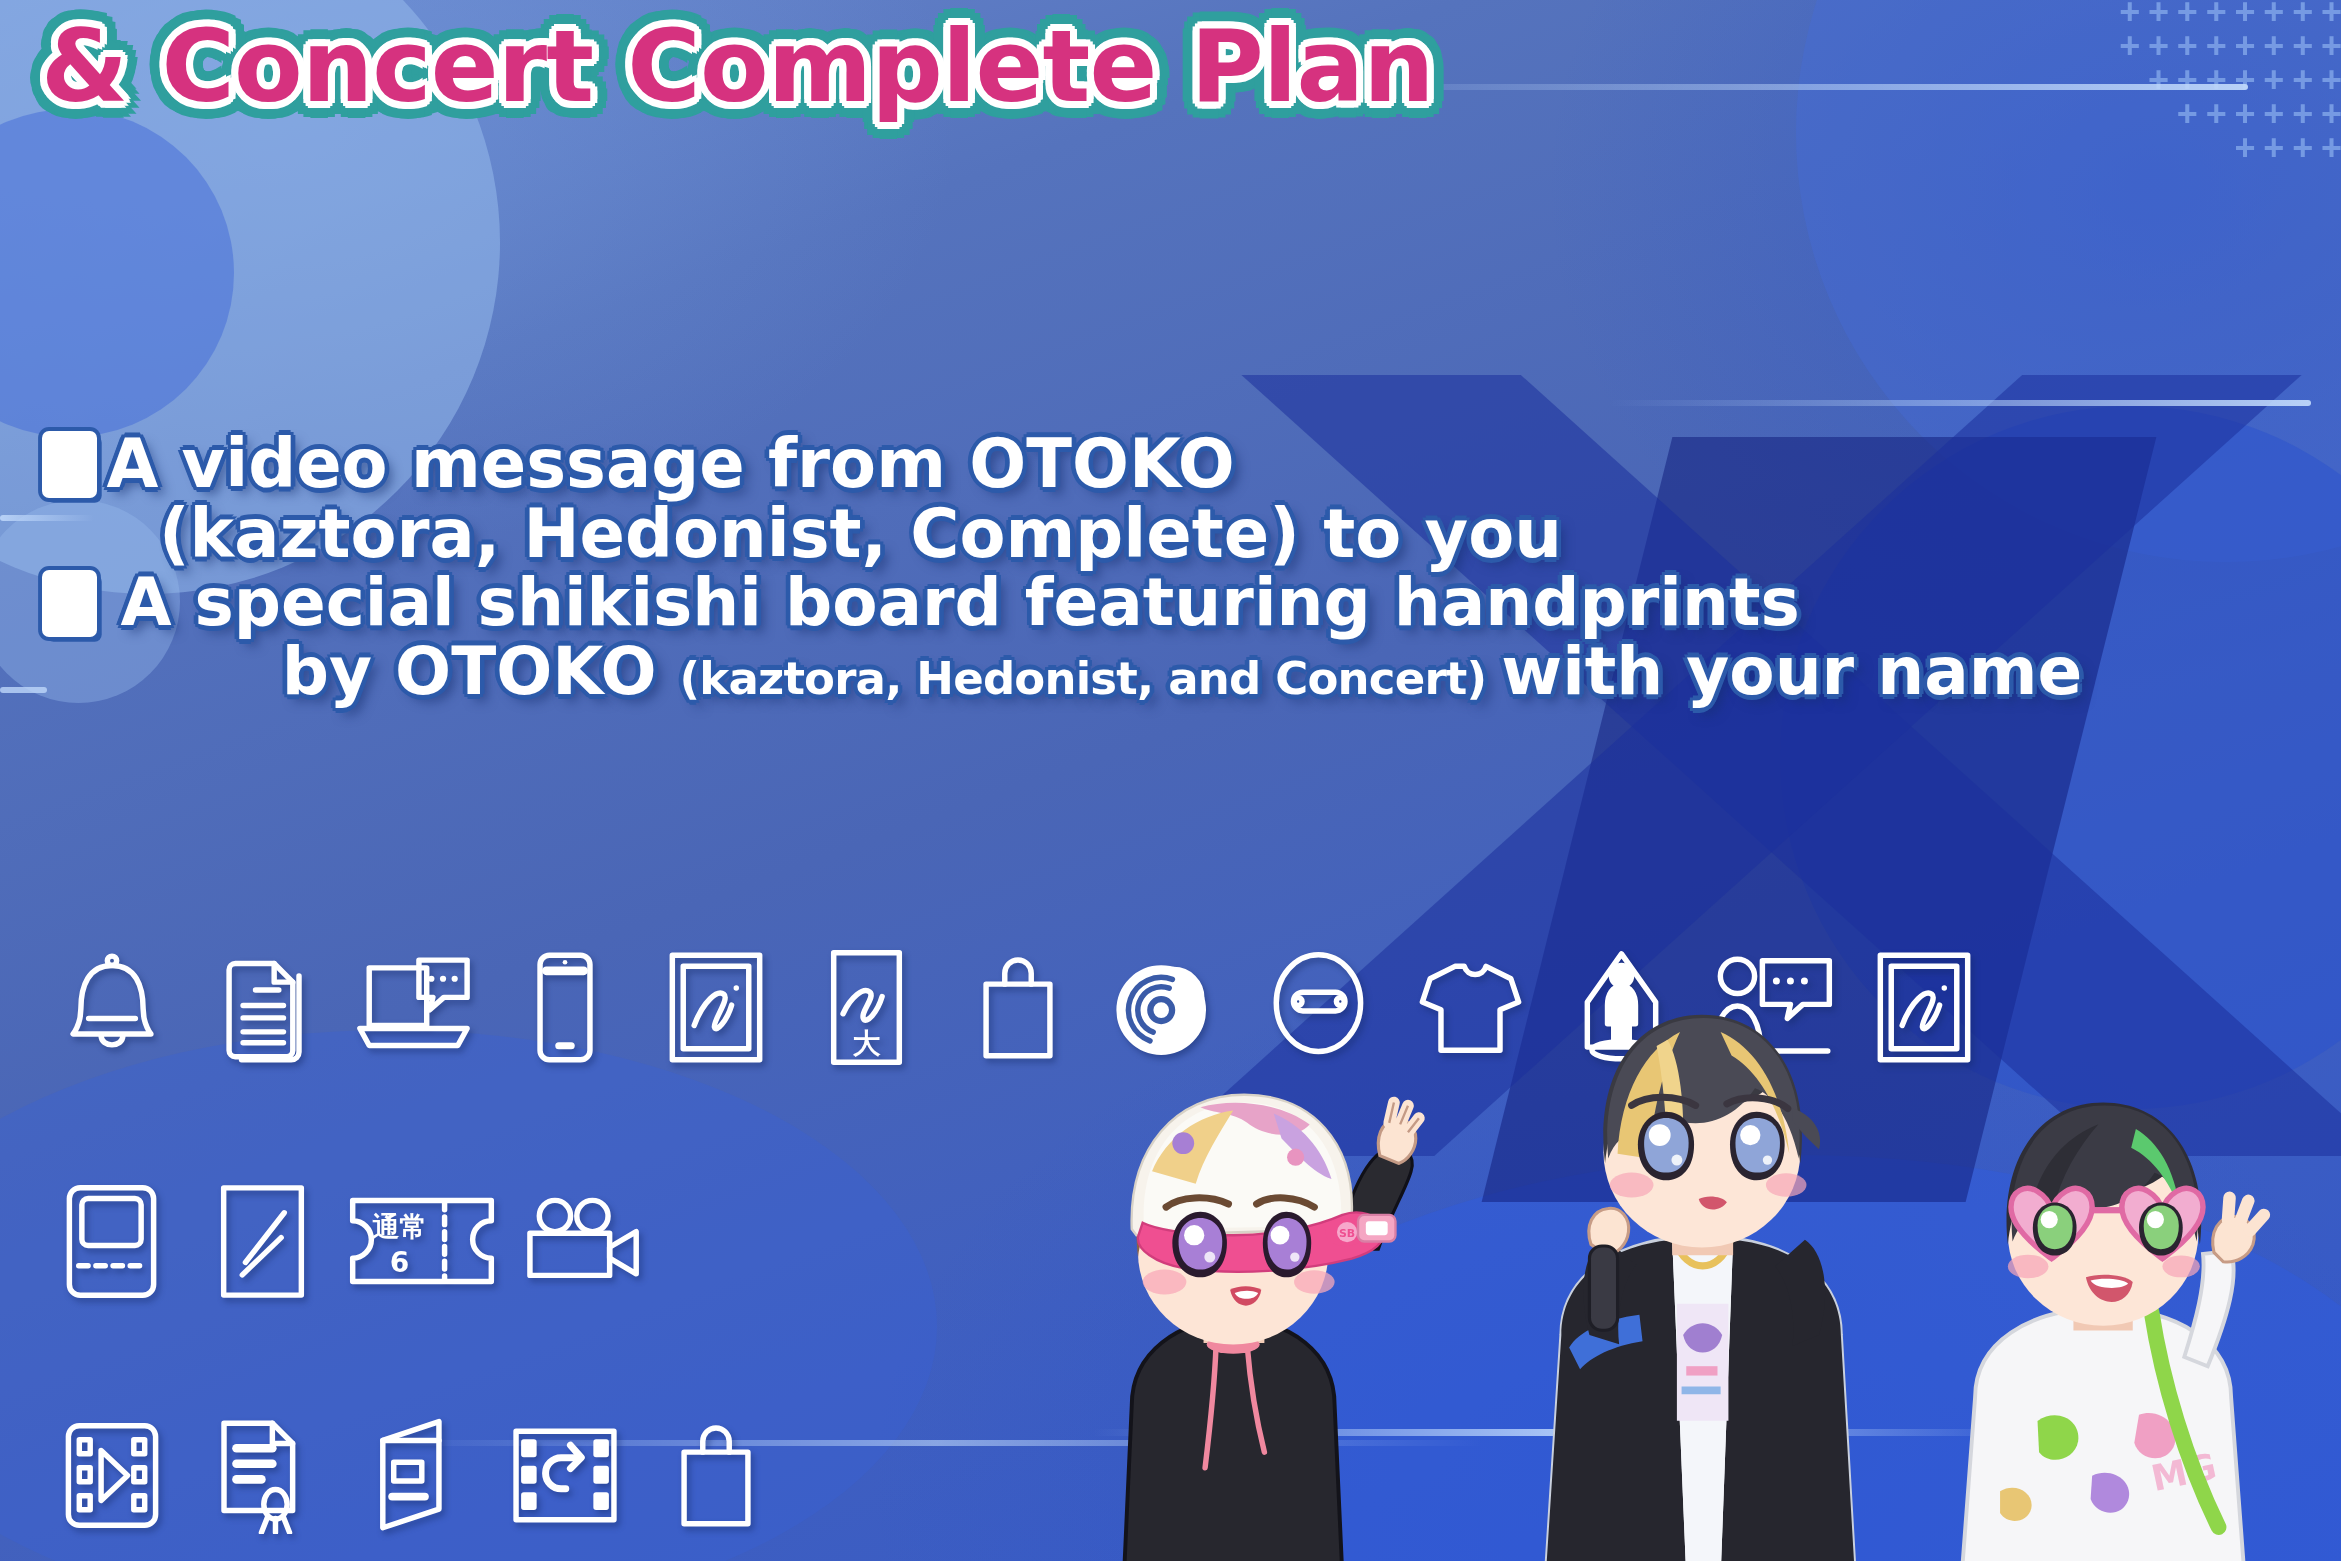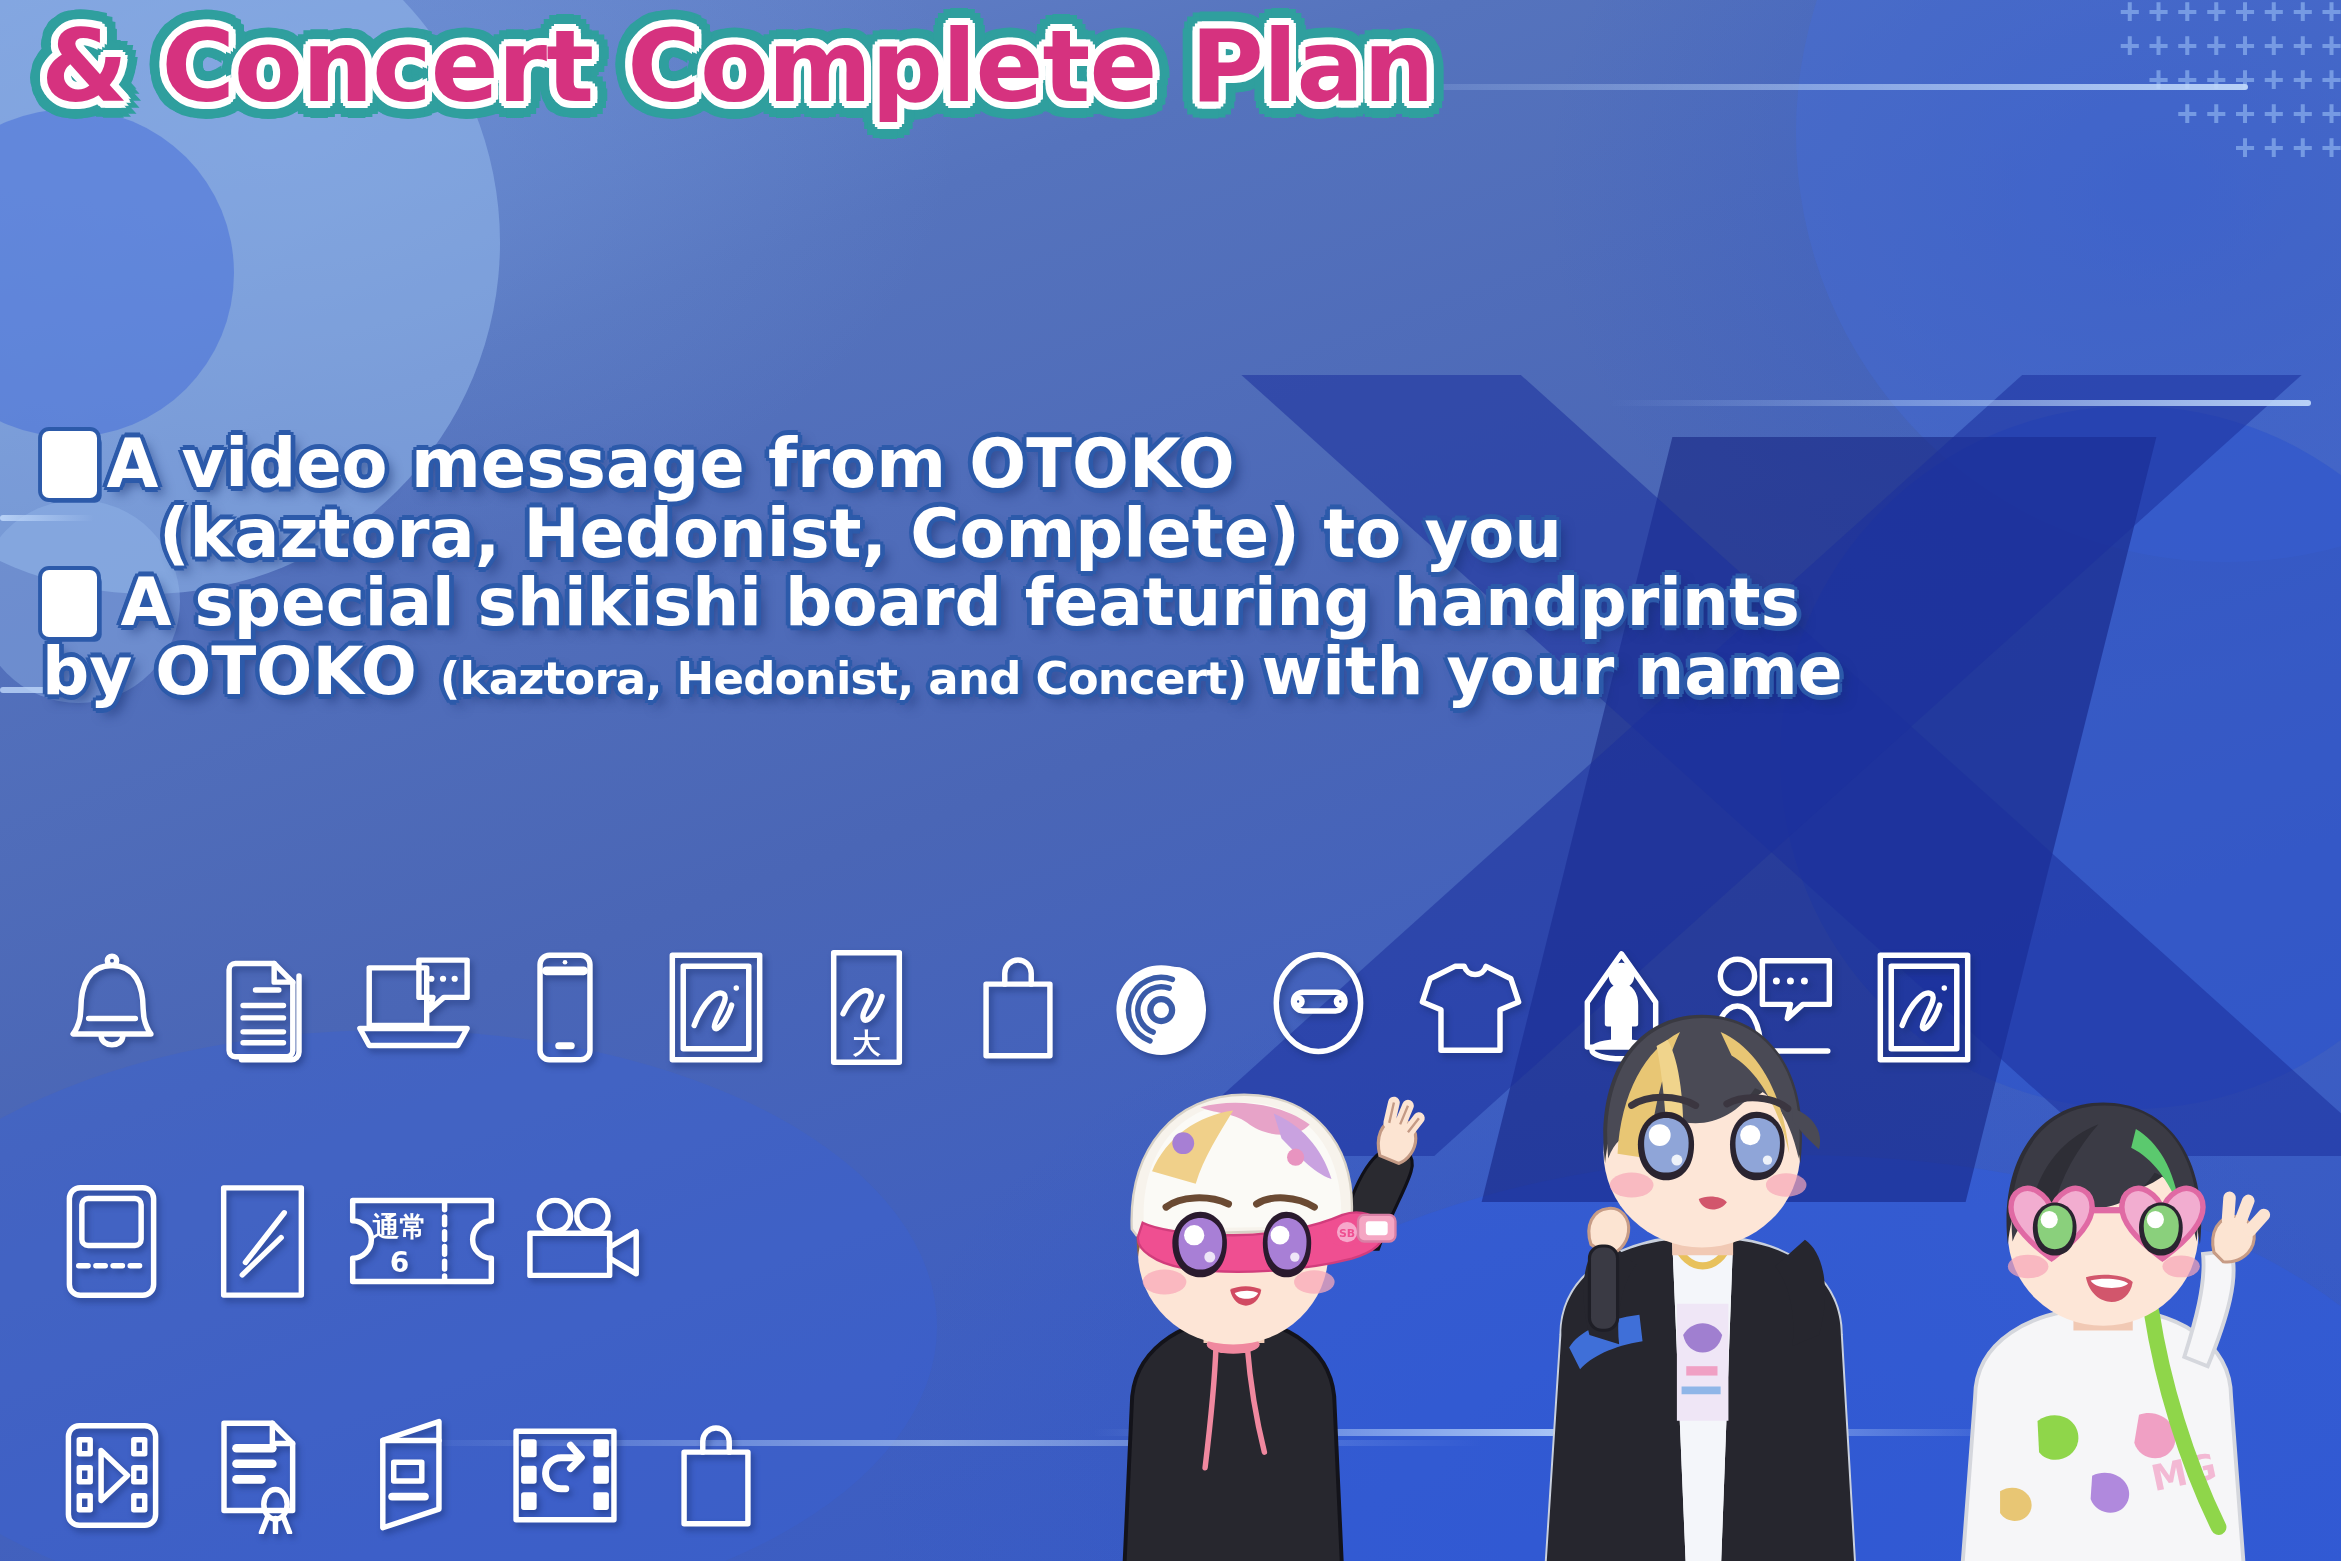--- a/index.html
+++ b/index.html
@@ -72,21 +72,21 @@
     font-family:"DejaVu Sans","Liberation Sans",sans-serif;
     font-weight:700;color:#ffffff;font-size:67px;line-height:1.04;
     display:flex;align-items:center;
     text-shadow:
       4.7px 0 0 #2c5aaa,-4.7px 0 0 #2c5aaa,0 4.7px 0 #2c5aaa,0 -4.7px 0 #2c5aaa,
       3.1px 3.1px 0 #2c5aaa,-3.1px 3.1px 0 #2c5aaa,3.1px -3.1px 0 #2c5aaa,-3.1px -3.1px 0 #2c5aaa,
       7px 7px 11px rgba(20,45,110,.55);
   }
   .bl.ind{padding-left:117px;}
   .bl.l3{font-size:66px;}
-  .bl.l4{font-size:66px;}
+  .bl.l4{font-size:66px;justify-content:center;}
   .sq{display:inline-block;width:55px;height:67px;background:#fff;border-radius:7px;
       margin-right:9.4px;flex:none;box-shadow:4.7px 4.7px 0 #2c5aaa, 0 0 0 3.9px #2c5aaa;}
   .sq.gap{margin-right:23.4px;}
   .small-paren{font-size:45px;letter-spacing:-0.8px;}
   .row4{display:flex;align-items:baseline;gap:0;flex-wrap:nowrap;}
   .row4 .seg{white-space:pre;}
 
   
   .icons{position:absolute;left:36px;top:929px;z-index:30;}
   .irow{display:flex;align-items:flex-start;gap:0;}

